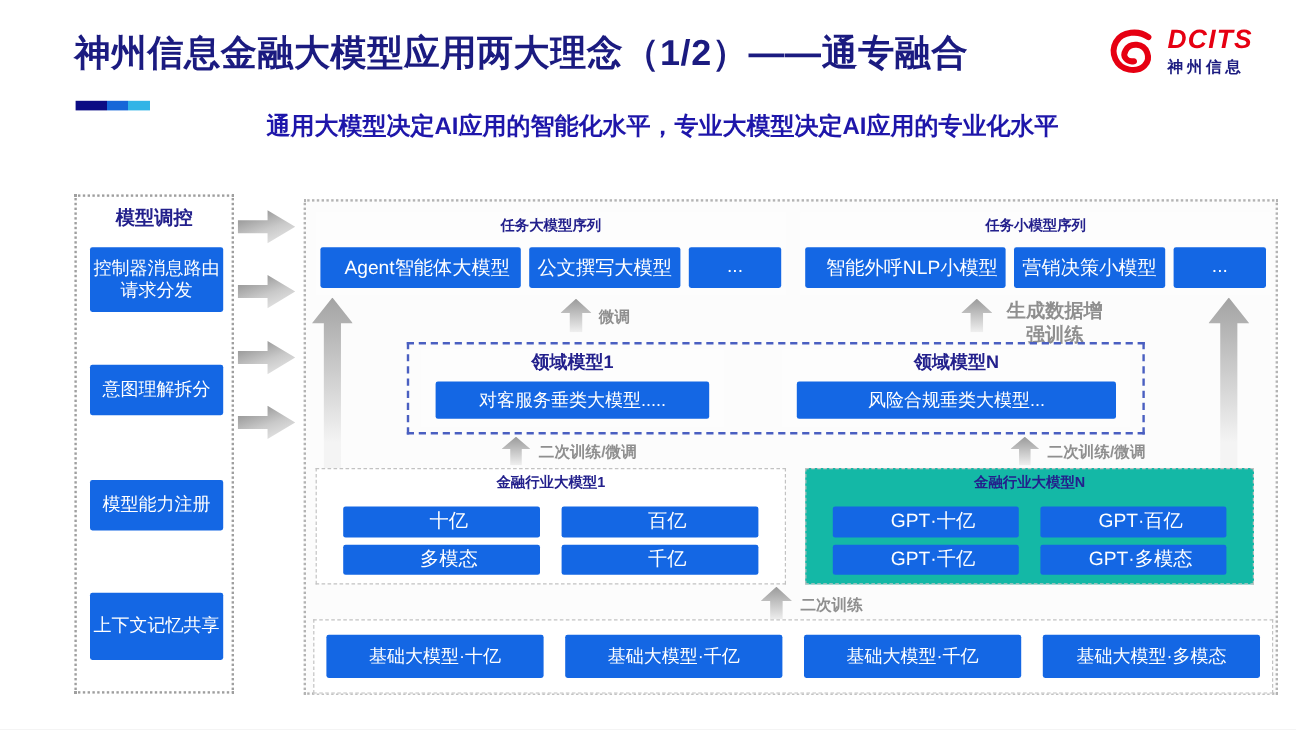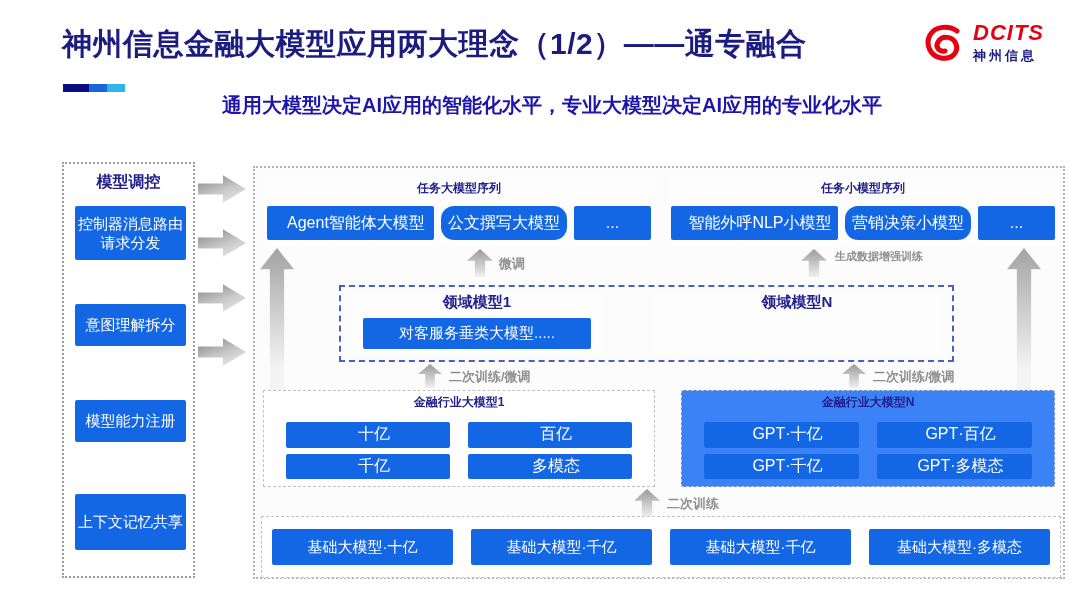--- a/index.html
+++ b/index.html
@@ -35,53 +35,53 @@
   .main { position:absolute; left:253px; top:166px; width:812px; height:413px; border:2px dotted #b3b3b3; background:#fcfcfc; }
 
   .group { position:absolute; background:#fdfdfd; }
   .g-header { position:absolute; top:3px; left:0; right:0; text-align:center; font-size:12px; font-weight:800; color:#23208c; }
   .node { background:#1467e4; color:#fff; display:flex; align-items:center; justify-content:center;
     font-size:16px; border-radius:2px; text-align:center; }
 
   .gA { left:8px;   top:9px; width:392px; height:69px; }
   .gB { left:412px; top:9px; width:392px; height:69px; }
   .btn-row { position:absolute; left:4px; right:4px; bottom:6px; height:34px; display:flex; gap:7px; }
-  .f-lg { flex:162;padding-left:11px; } .f-md { flex:131;border-radius:13px; } .f-sm { flex:80; }
+  .f-lg { flex:162;padding-left:11px; } .f-md { flex:131; } .f-sm { flex:80; }
 
   
   .u-arrow { position:absolute; width:26px; height:28px;
     background:linear-gradient(to bottom,#9a9a9a,#f0f0f0);
     clip-path:polygon(50% 0,100% 42%,70% 42%,70% 100%,30% 100%,30% 42%,0 42%); }
   .tall-arrow { position:absolute; width:34px; height:142px; top:80px;
     background:linear-gradient(to bottom,#a3a3a3,#f4f4f4 85%);
     clip-path:polygon(50% 0,100% 15%,71% 15%,71% 100%,29% 100%,29% 15%,0 15%); }
   .ta-left { left:5px; } .ta-right { left:752px; }
   .ua-finetune { left:212px; top:81px; }
   .ua-gendata  { left:546px; top:81px; }
   .ua-sec-l { left:163px; top:196px; width:24px; height:24px; }
   .ua-sec-r { left:587px; top:196px; width:24px; height:24px; }
   .ua-sec-t { left:379px; top:321px; }
 
   .flow-label { position:absolute; color:#8f8f8f; font-size:13px; font-weight:600; }
   .lb-finetune { left:244px; top:87px; }
-  .lb-gendata  { left:578px; top:82px; width:92px; font-size:11px; line-height:1.25; text-align:center; }
+  .lb-gendata  { left:578px; top:82px; width:92px; font-size:16px; line-height:1.25; text-align:center; }
   .lb-sec-l { left:194px; top:200px; }
   .lb-sec-r { left:618px; top:200px; }
   .lb-sec-t { left:412px; top:327px; }
 
   
   .domain-box { position:absolute; left:84px; top:117px; width:615px; height:77px; border:2px dashed #4a5fc1; }
   .gD1 { left:96px;  top:123px; width:252px; height:65px; }
   .gDN { left:397px; top:123px; width:290px; height:65px; }
   .d-header { position:absolute; top:2px; left:0; right:0; text-align:center; font-size:15px; font-weight:800; color:#23208c; }
   .d-node { position:absolute; left:12px; right:12px; top:27px; height:31px; font-size:15px; }
 
   
   .gI1 { left:8px;   top:222px; width:392px; height:97px; border:1px dashed #c2c2c2; background:#fff; }
-  .gIN { left:426px; top:222px; width:374px; height:97px; border:1px dashed #c2c2c2; background:#3b82f6; }
+  .gIN { left:416px; top:222px; width:374px; height:97px; border:1px dashed #c2c2c2; background:#14b8a6; }
   .i-grid { position:absolute; left:22px; right:22px; top:31px; bottom:7px; display:grid;
     grid-template-columns:1fr 1fr; gap:6px 18px; }
   .i-grid .node { font-size:16px;padding-left:12px; }
 
   
   .base-box { position:absolute; left:6px; top:348px; width:800px; height:62px; border:1px dashed #c2c2c2; background:#fff;
     display:flex; align-items:center; justify-content:space-between; gap:18px; padding:0 10px; }
   .base-box .node { flex:1; height:36px; font-size:15px; }
 </style>
 </head>
@@ -146,34 +146,35 @@
     <div class="u-arrow ua-gendata"></div>
     <div class="flow-label lb-gendata">生成数据增强训练</div>
 
     <div class="domain-box"></div>
     <div class="group gD1">
       <div class="d-header">领域模型1</div>
       <div class="node d-node">对客服务垂类大模型.....</div>
     </div>
     <div class="group gDN">
       <div class="d-header">领域模型N</div>
+      <div class="node d-node">风险合规垂类大模型...</div>
     </div>
 
     <div class="u-arrow ua-sec-l"></div>
     <div class="flow-label lb-sec-l">二次训练/微调</div>
     <div class="u-arrow ua-sec-r"></div>
     <div class="flow-label lb-sec-r">二次训练/微调</div>
 
     <div class="group gI1">
       <div class="g-header">金融行业大模型1</div>
       <div class="i-grid">
         <div class="node">十亿</div>
         <div class="node">百亿</div>
+        <div class="node">多模态</div>
         <div class="node">千亿</div>
-        <div class="node">多模态</div>
       </div>
     </div>
     <div class="group gIN">
       <div class="g-header">金融行业大模型N</div>
       <div class="i-grid">
         <div class="node">GPT·十亿</div>
         <div class="node">GPT·百亿</div>
         <div class="node">GPT·千亿</div>
         <div class="node">GPT·多模态</div>
       </div>

